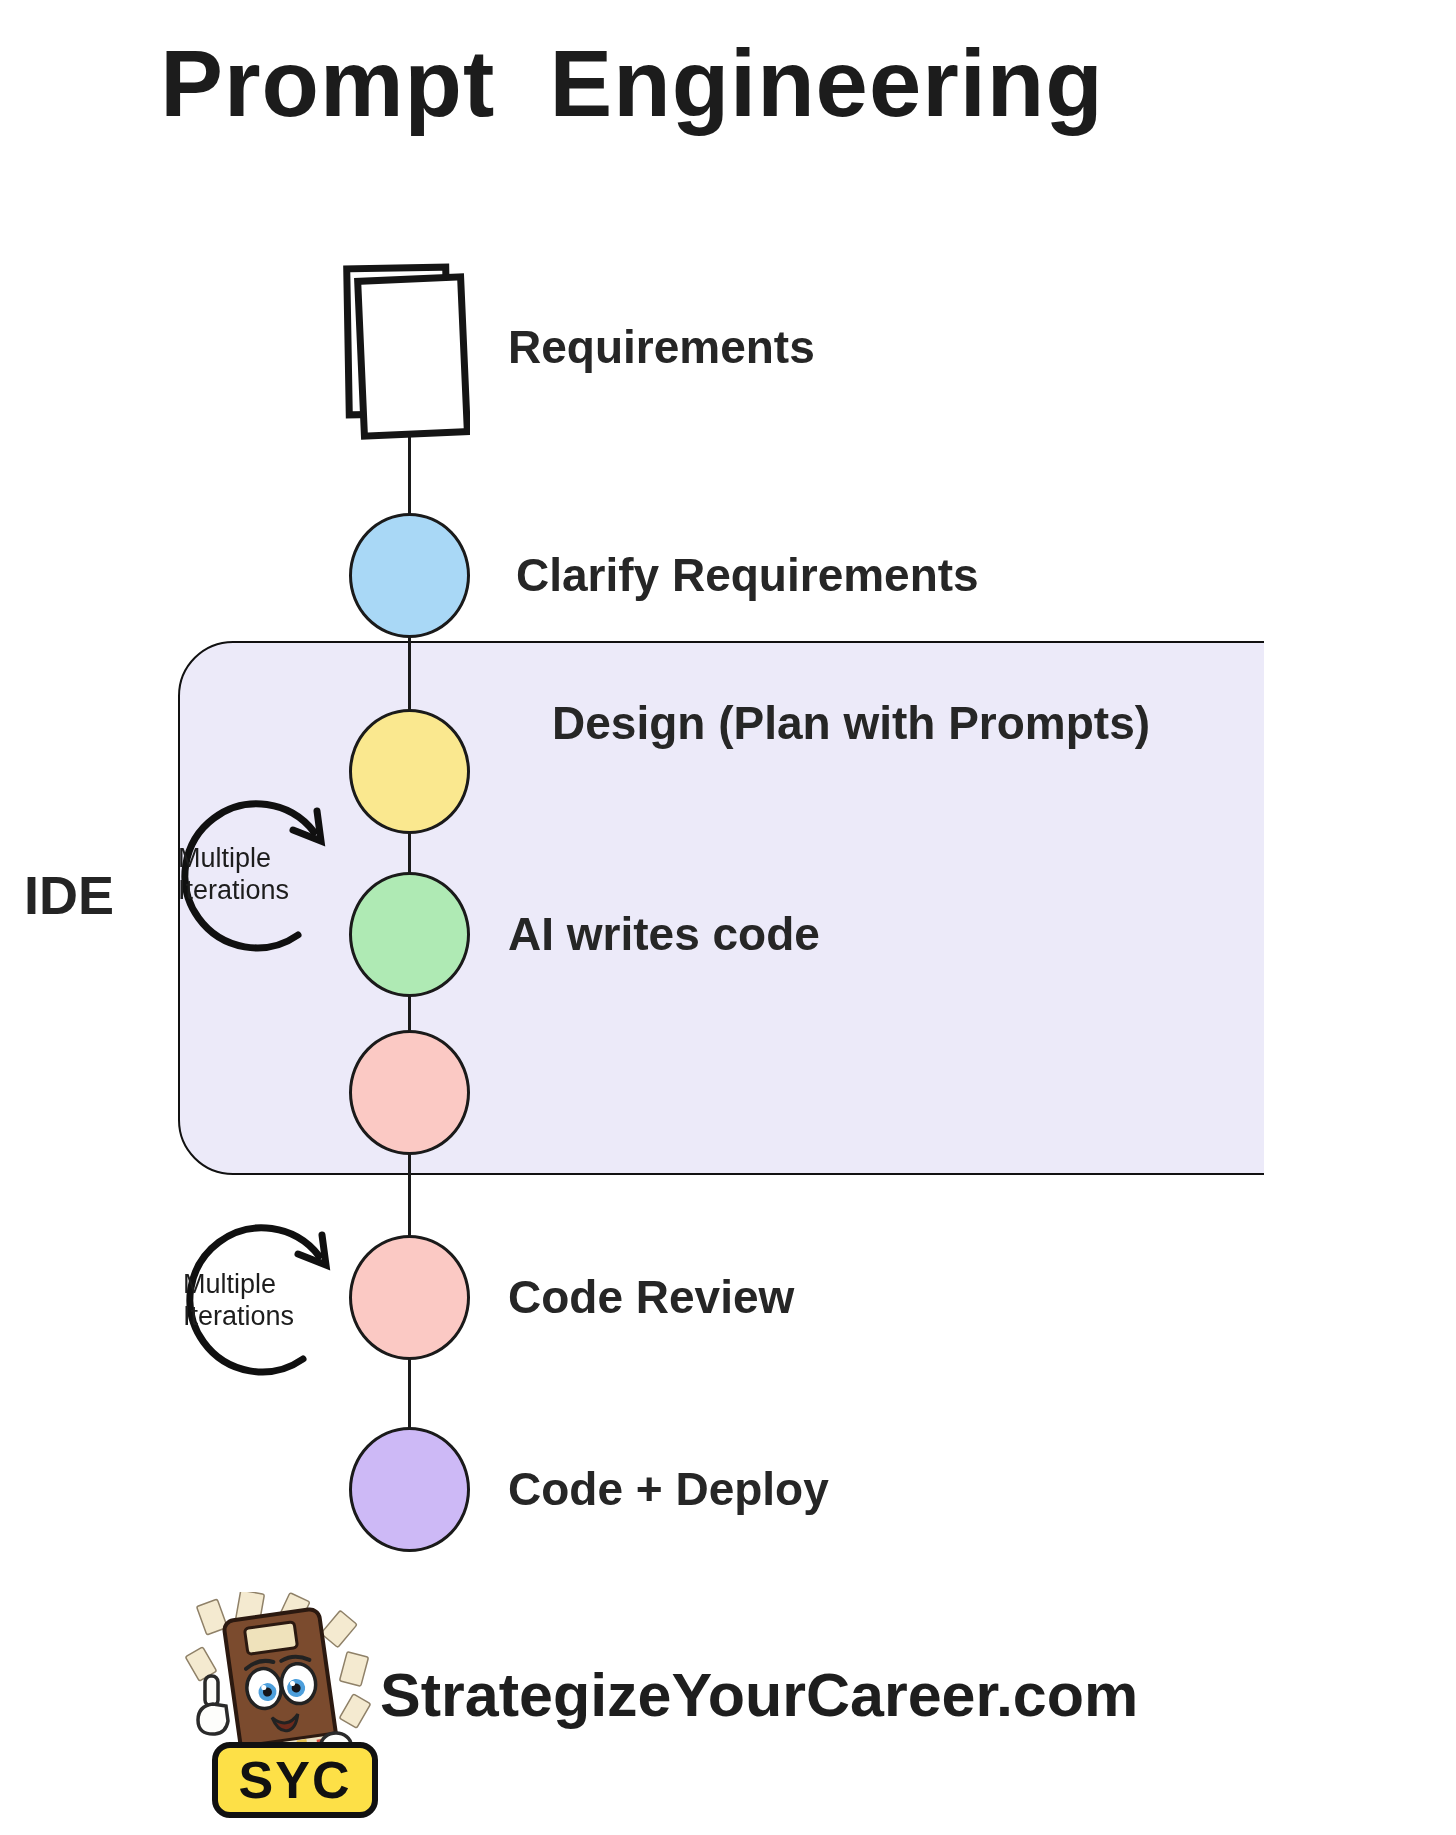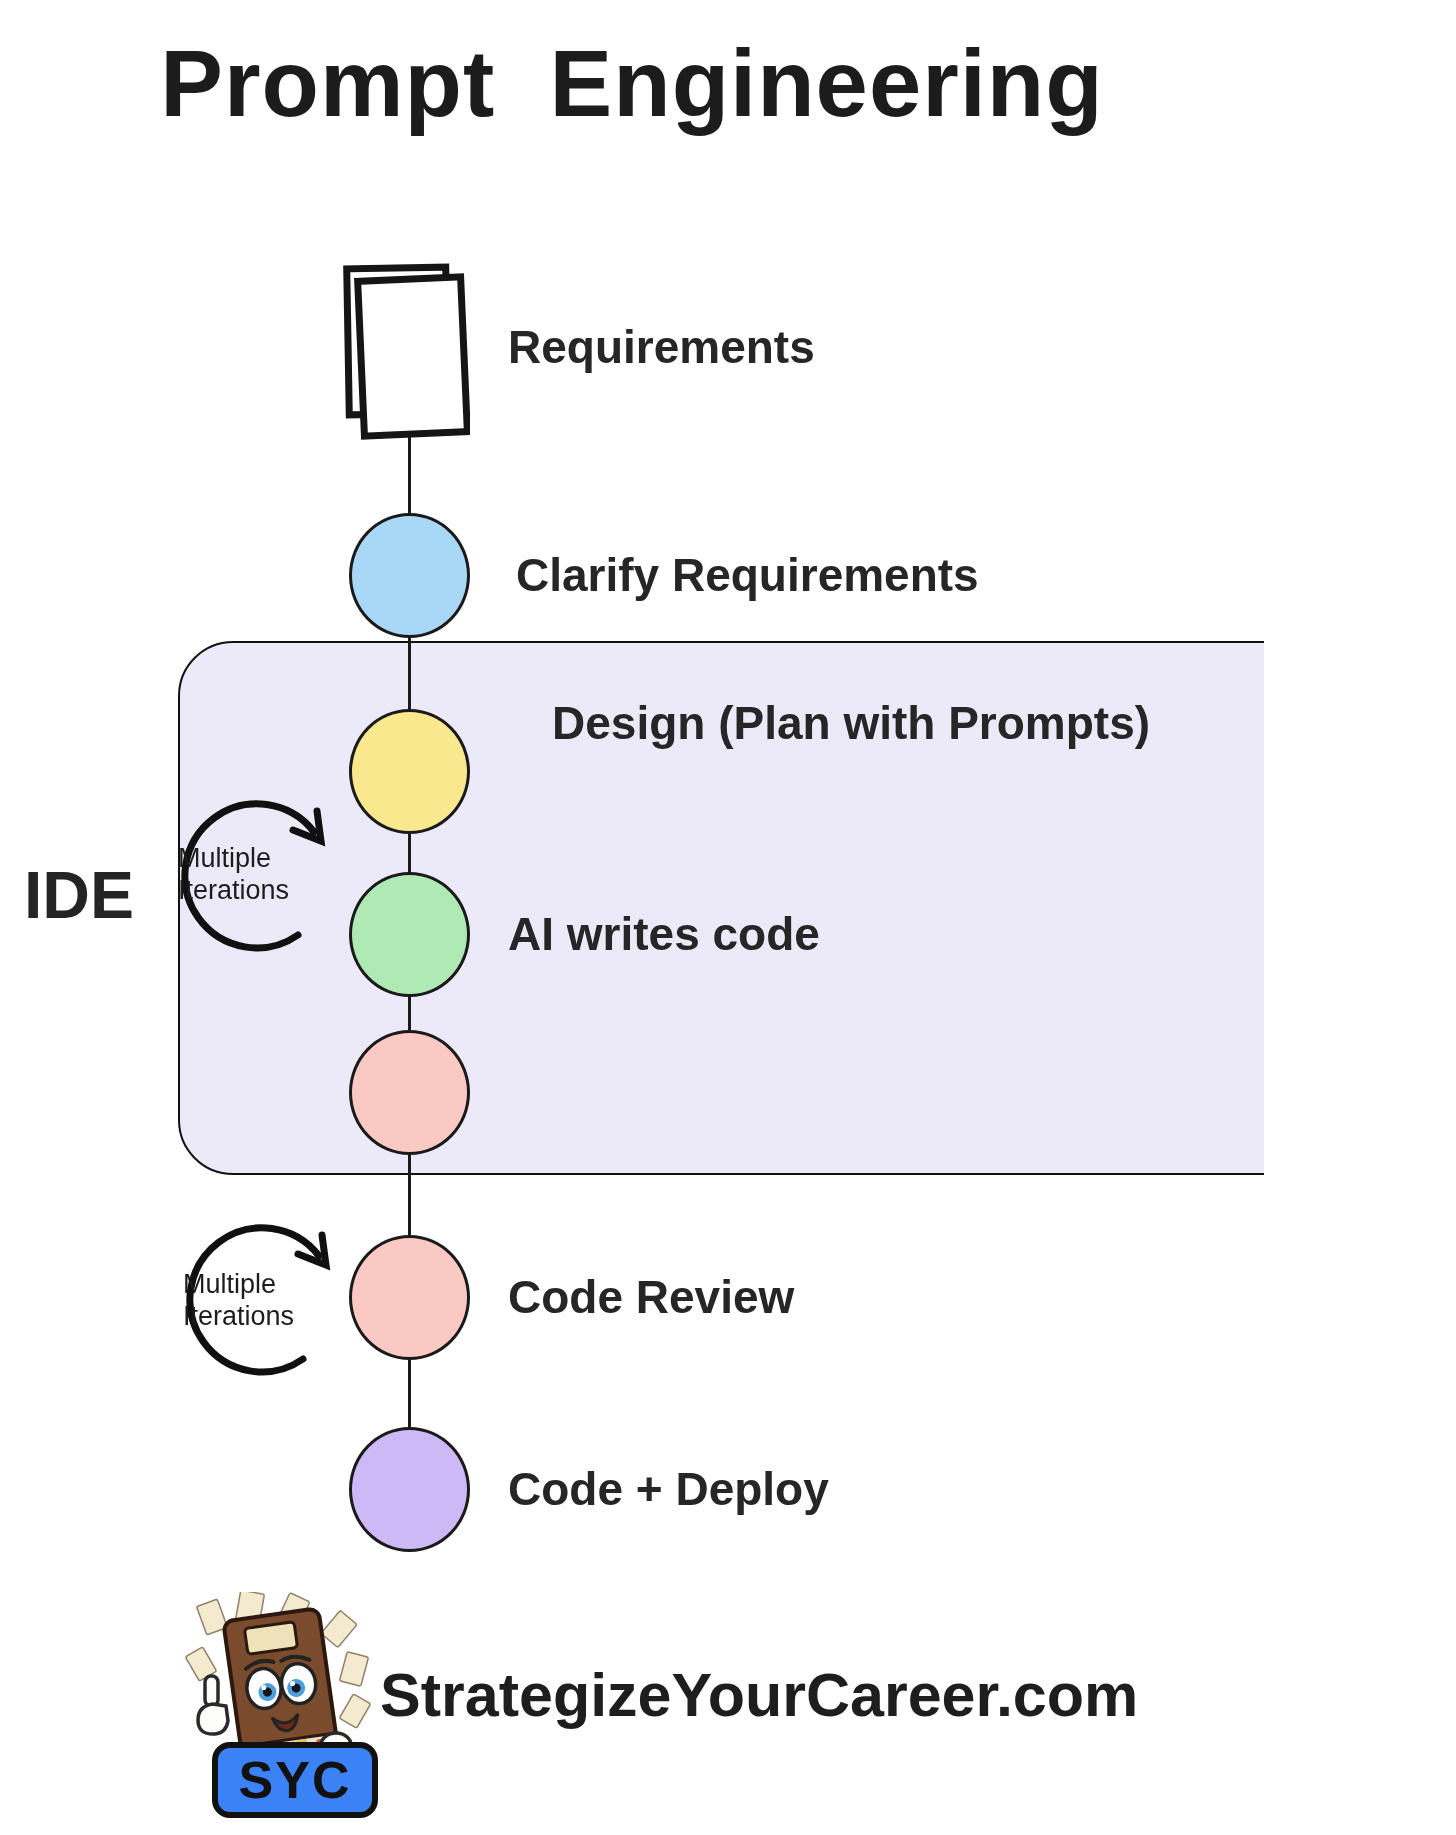--- a/index.html
+++ b/index.html
@@ -20,32 +20,32 @@
   }
   .node{
     position:absolute;left:349px;width:121px;height:125px;border-radius:50%;
     border:3px solid #1a1a1a;box-sizing:border-box;z-index:3;
   }
   .step-label{
     position:absolute;left:508px;font-size:46px;font-weight:600;color:#262626;
     line-height:68px;white-space:pre;z-index:4;
   }
   .ide-label{
-    position:absolute;left:24px;top:856px;font-size:66px;font-weight:600;color:#242424;
+    position:absolute;left:24px;top:856px;font-size:54px;font-weight:600;color:#242424;
     line-height:78px;z-index:4;
   }
   .loop-text{
     position:absolute;width:160px;text-align:left;font-size:27px;font-weight:500;
     color:#1d1d1d;line-height:32px;z-index:5;
   }
   .overlay{position:absolute;left:0;top:0;width:1456px;height:1835px;z-index:2;pointer-events:none;}
   .doc-icon{position:absolute;left:338px;top:256px;width:132px;height:186px;z-index:3;}
   .mascot{position:absolute;left:183px;top:1592px;width:200px;height:240px;z-index:3;}
   .syc-badge{
-    position:absolute;left:212px;top:1742px;width:166px;height:76px;background:#3b82f6;
+    position:absolute;left:212px;top:1742px;width:166px;height:76px;background:#fde047;
     border:6px solid #111;border-radius:18px;box-sizing:border-box;z-index:4;
     display:flex;align-items:center;justify-content:center;
     font-size:52px;font-weight:700;letter-spacing:2px;color:#111;
   }
   .website{
     position:absolute;left:380px;top:1664px;font-size:61px;font-weight:600;color:#1e1e1e;
     line-height:62px;z-index:4;
   }
 </style>
 </head>

